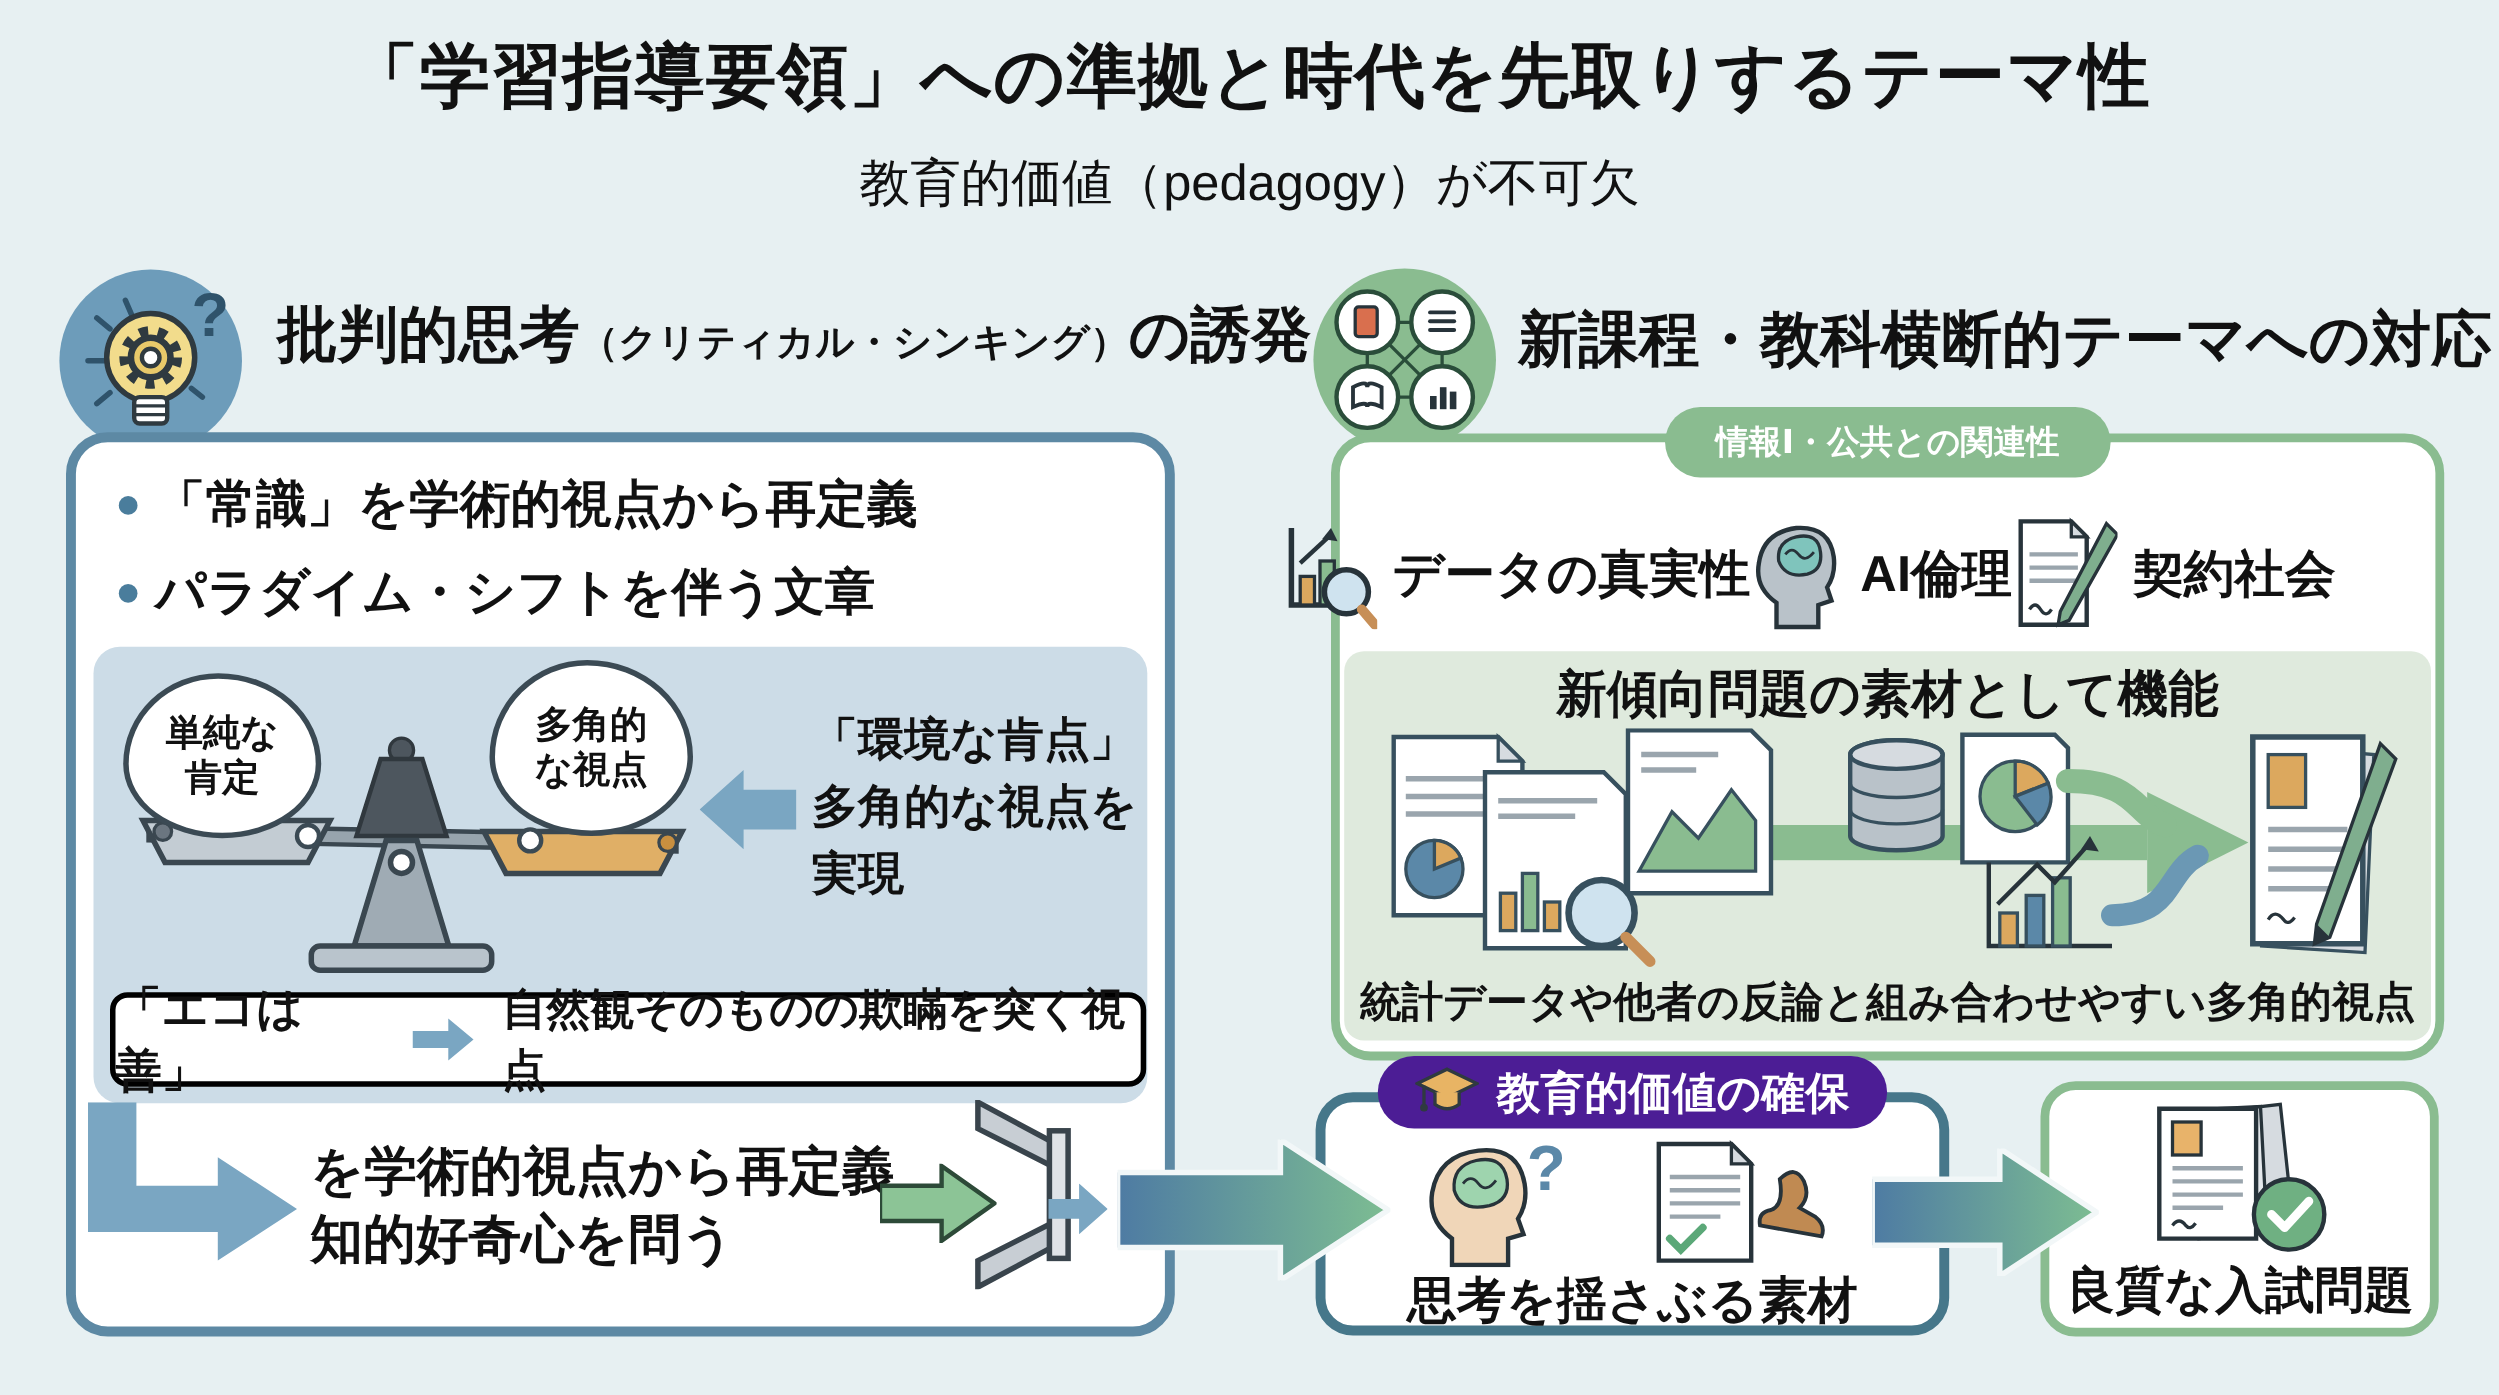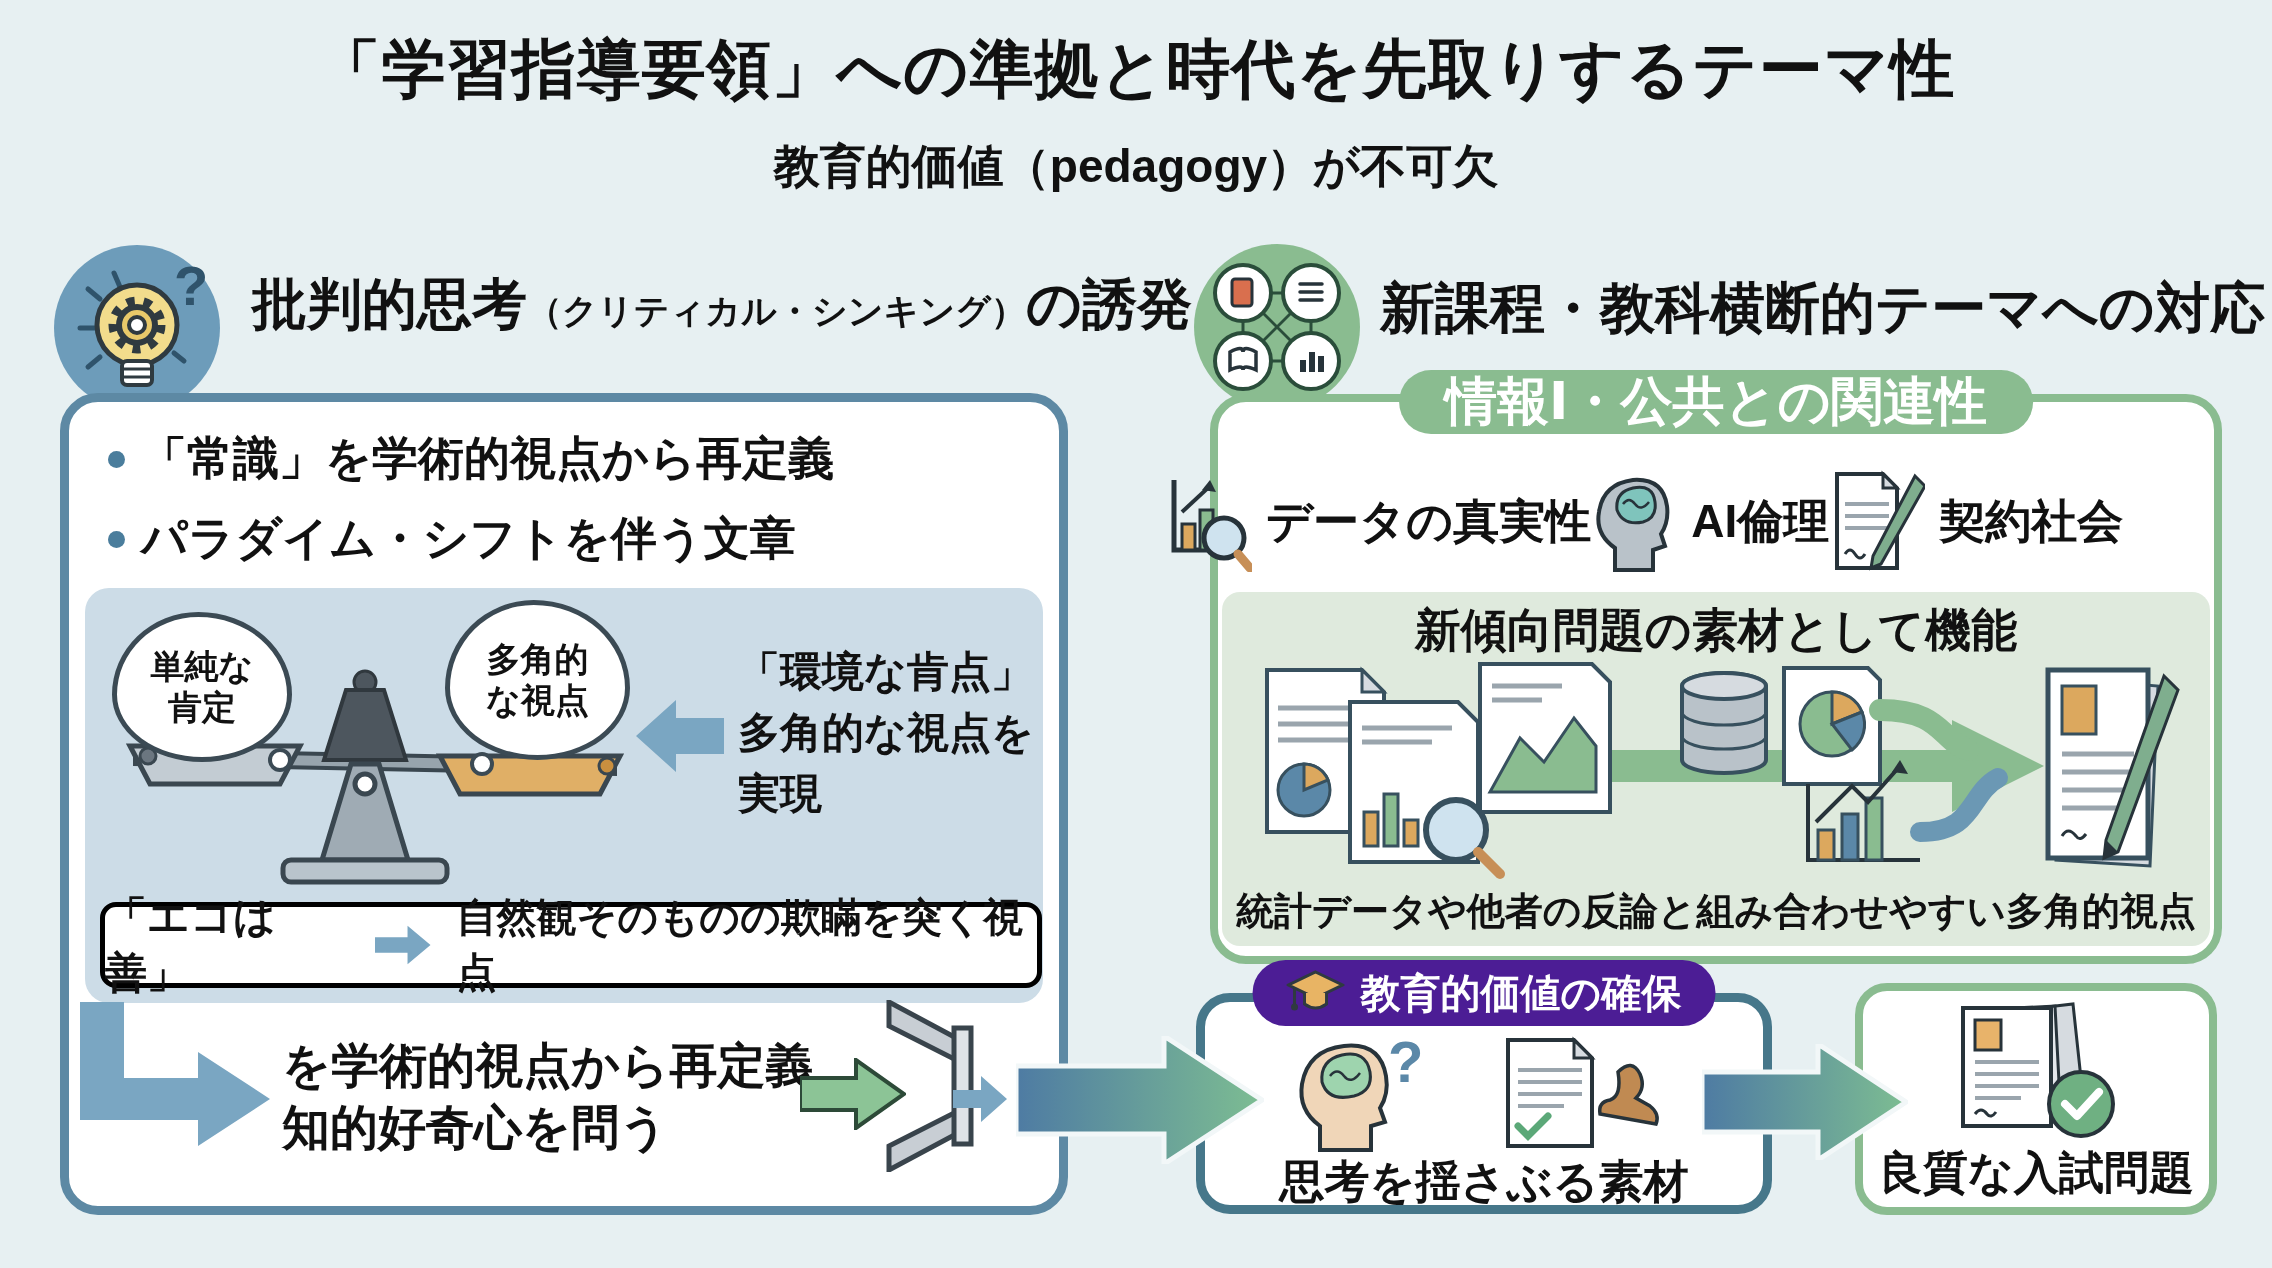--- a/index.html
+++ b/index.html
@@ -6,21 +6,21 @@
   body{
     width:2272px;height:1268px;position:relative;overflow:hidden;
     background:#e7f0f2;
     font-family:"Liberation Sans","DejaVu Sans",sans-serif;
     color:#111;
   }
   .abs{position:absolute;}
   .pre{white-space:pre-line;}
   
   .main-title{left:0;top:26px;width:2272px;text-align:center;font-size:64px;font-weight:900;letter-spacing:1px;}
-  .sub-title{left:0;top:136px;width:2272px;text-align:center;font-size:46px;font-weight:700;}
+  .sub-title{left:0;top:136px;width:2272px;text-align:center;font-size:46px;font-weight:400;}
   .sec-header{display:flex;align-items:baseline;font-weight:900;white-space:nowrap;}
   .sec-header .big{font-size:55px;}
   .sec-header .small{font-size:35px;font-weight:800;}
   
   .left-box{left:60px;top:393px;width:1008px;height:822px;background:#ffffff;border:9px solid #5d89a4;border-radius:38px;box-sizing:border-box;}
   .bullet-row{display:flex;align-items:center;gap:16px;margin-bottom:18px;}
   .bullet-dot{width:17px;height:17px;border-radius:50%;background:#4a7d9c;flex:0 0 auto;}
   .bullet-text{font-size:46px;font-weight:800;}
   .blue-panel{left:85px;top:588px;width:958px;height:415px;background:#ccdce7;border-radius:24px;}
   .bubble{background:#ffffff;border:5px solid #3b4a54;border-radius:48% 52% 50% 50%/55% 55% 45% 45%;
@@ -29,21 +29,21 @@
   .bubble-tail{width:16px;height:16px;border-radius:50%;background:#fff;border:4px solid #3b4a54;}
   .note-text{font-size:42px;font-weight:800;line-height:1.45;}
   .eco-bar{left:100px;top:902px;width:942px;height:86px;background:#ffffff;border:5px solid #000000;border-radius:16px;
            display:flex;align-items:center;justify-content:center;gap:26px;box-sizing:border-box;}
   .eco-left{font-size:42px;font-weight:800;}
   .eco-right{font-size:40px;font-weight:800;}
   .conclusion{left:282px;top:1035px;font-size:48px;font-weight:800;line-height:1.3;}
   
   .green-box{left:1210px;top:394px;width:1012px;height:570px;background:#ffffff;border:8px solid #8abc90;border-radius:36px;box-sizing:border-box;}
   .green-pill{left:1716px;top:370px;transform:translateX(-50%);height:64px;background:#8abc90;border-radius:32px;
-              display:flex;align-items:center;padding:0 46px;color:#ffffff;font-size:52px;font-weight:800;white-space:nowrap;z-index:3;}
+              display:flex;align-items:center;padding:0 46px;color:#ffffff;font-size:30px;font-weight:800;white-space:nowrap;z-index:3;}
   .topics-row{left:1160px;top:452px;width:968px;height:140px;display:flex;align-items:center;justify-content:space-between;padding:0 6px;box-sizing:border-box;}
   .topic{display:flex;align-items:center;gap:14px;}
   .topic-label{font-size:46px;font-weight:800;white-space:nowrap;}
   .green-panel{left:1222px;top:592px;width:988px;height:354px;background:#dfeadd;border-radius:18px;}
   .panel-heading{left:1222px;top:600px;width:988px;text-align:center;font-size:46px;font-weight:900;}
   .panel-caption{left:1222px;top:886px;width:988px;text-align:center;font-size:38px;font-weight:800;}
   
   .mid-box{left:1196px;top:993px;width:576px;height:221px;background:#ffffff;border:9px solid #46778a;border-radius:34px;box-sizing:border-box;z-index:2;}
   .mid-badge{left:1484px;top:960px;transform:translateX(-50%);height:66px;background:#4c1d95;border-radius:33px;
              display:flex;align-items:center;gap:16px;padding:0 34px;color:#ffffff;font-size:40px;font-weight:800;white-space:nowrap;z-index:4;}

